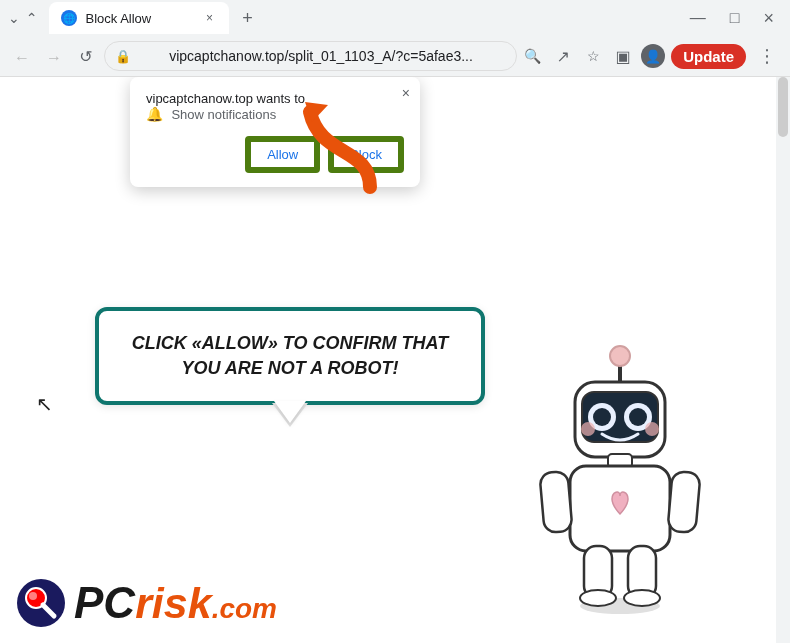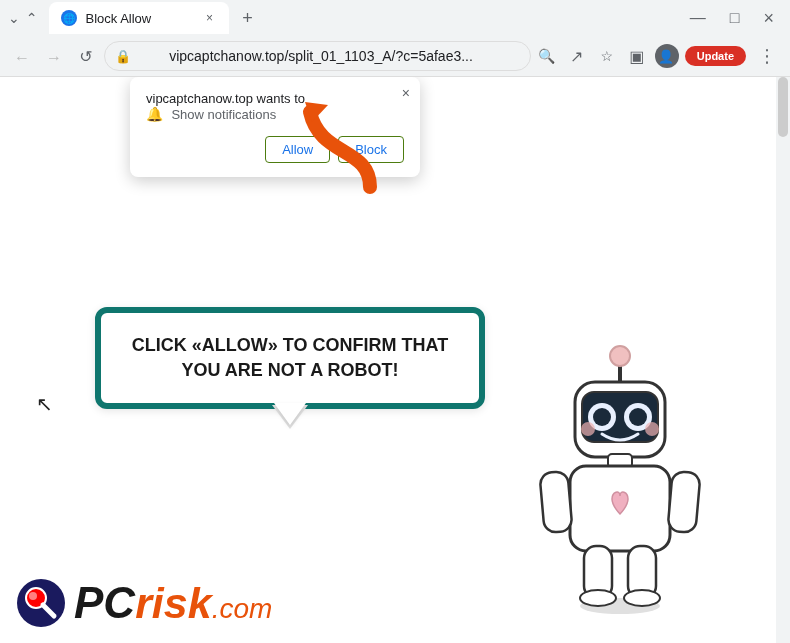--- a/index.html
+++ b/index.html
@@ -155,21 +155,21 @@
       justify-content: center;
       font-size: 14px;
       color: white;
     }
     .update-btn {
       background: #d93025;
       color: white;
       border: none;
       border-radius: 14px;
       padding: 4px 12px;
-      font-size: 11px;
+      font-size: 15px;
       font-weight: 600;
       cursor: pointer;
     }
     .menu-btn {
       font-size: 18px;
       color: #5f6368;
       cursor: pointer;
       padding: 4px 6px;
     }
 
@@ -214,21 +214,21 @@
       font-size: 13px;
       color: #5f6368;
     }
     .bell-icon { font-size: 14px; }
     .notif-buttons {
       display: flex;
       gap: 8px;
       justify-content: flex-end;
     }
     .notif-btn {
-      border: 1px solid #4d7c0f;
+      border: 6px solid #4d7c0f;
       background: #fff;
       border-radius: 4px;
       padding: 5px 16px;
       font-size: 13px;
       color: #1a73e8;
       cursor: pointer;
       font-weight: 500;
     }
 
     
@@ -242,26 +242,27 @@
       width: 90px;
       height: 100px;
     }
 
     
     .speech-bubble {
       position: absolute;
       top: 230px;
       left: 95px;
       background: #fff;
-      border: 6px solid #0f766e;
+      border: 4px solid #0f766e;
       border-radius: 12px;
       padding: 20px 24px;
       width: 390px;
       text-align: center;
       box-shadow: 0 2px 8px rgba(0,0,0,0.1);
+      font-style: italic;
     }
     .speech-bubble::after {
       content: '';
       position: absolute;
       bottom: -22px;
       left: 50%;
       transform: translateX(-50%);
       width: 0;
       height: 0;
       border-left: 16px solid transparent;
@@ -466,17 +467,17 @@
 
   <div class="pcrisk-logo">
 
     <svg class="pcrisk-icon" viewBox="0 0 50 50" xmlns="http://www.w3.org/2000/svg">
       <circle cx="25" cy="25" r="24" fill="#1a1a5e"></circle>
       <circle cx="20" cy="20" r="10" fill="red" stroke="white" stroke-width="2"></circle>
       <circle cx="17" cy="18" r="4" fill="white" opacity="0.5"></circle>
       <line x1="27" y1="27" x2="38" y2="38" stroke="white" stroke-width="5" stroke-linecap="round"></line>
     </svg>
     <div>
-      <span style="font-size:44px;font-weight:700;font-style:italic;color:#1a1a1a;">PC</span><span style="font-size:43px;font-weight:900;font-style:italic;color:#e8520a;">risk</span><span style="font-size:28px;font-weight:400;font-style:italic;color:#e8520a;">.com</span>
+      <span style="font-size:44px;font-weight:700;font-style:italic;color:#1a1a1a;">PC</span><span style="font-size:43px;font-weight:900;font-style:italic;color:#e8520a;">risk</span><span style="font-size:28px;font-weight:700;font-style:italic;color:#e8520a;">.com</span>
     </div>
   </div>
 
 </div>
 
 </body></html>

